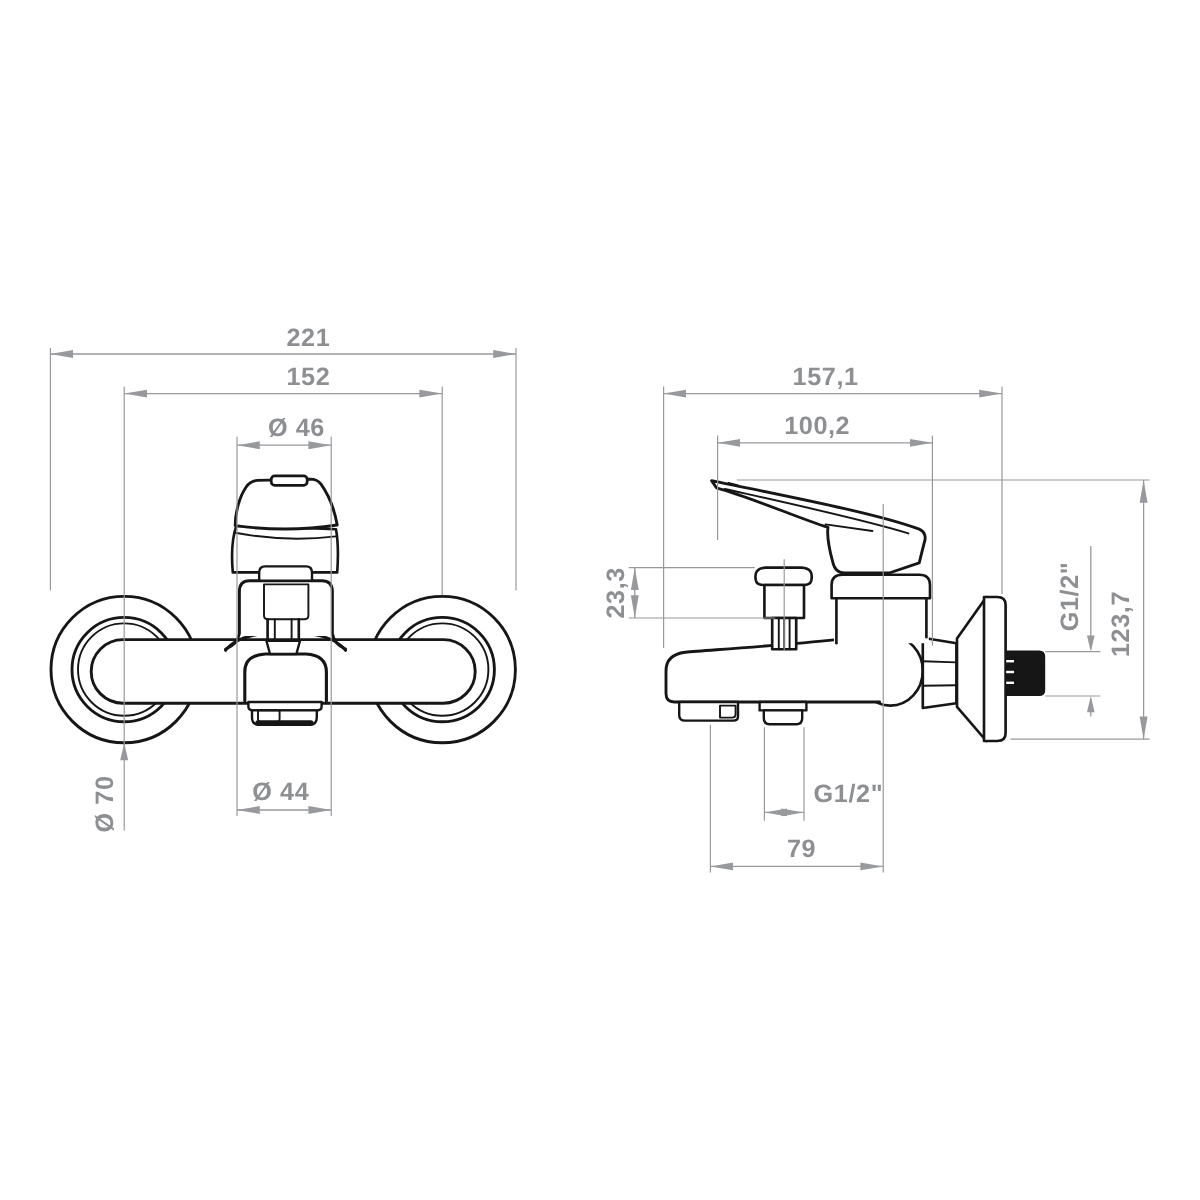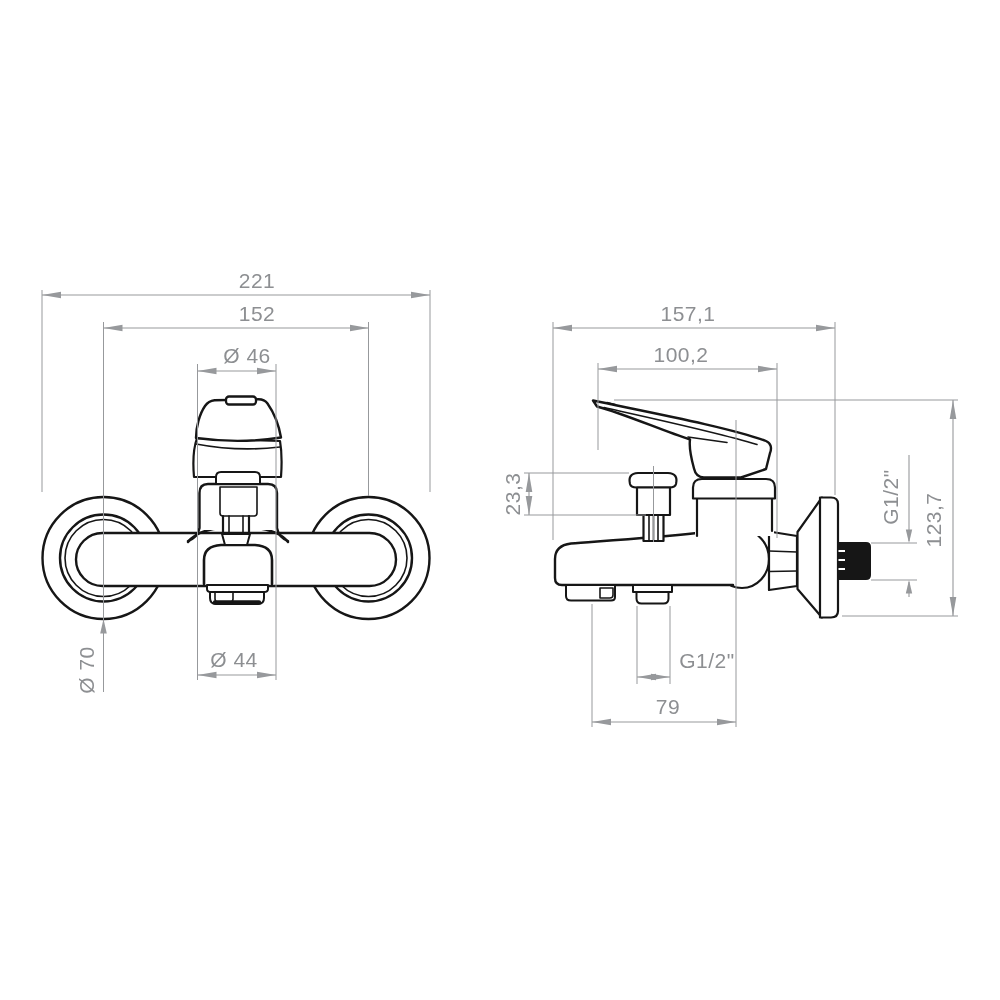--- a/index.html
+++ b/index.html
@@ -2,21 +2,21 @@
 <html style="--ink: #161616; --dim: #97999c; --dimtext: #8d8f92; --bg: #ffffff;"><head>
 <meta charset="utf-8">
 <style>
   :root{
     --ink:#161616;
     --dim:#97999c;
     --dimtext:#8d8f92;
     --bg:#ffffff;
   }
   html,body{margin:0;padding:0;background:var(--bg);}
-  .stage{width:1000px;height:928px;position:relative;background:var(--bg);overflow:hidden;}
+  .stage{width:1000px;height:928px;position:relative;background:var(--bg);overflow:hidden;font-weight:bold;}
   svg{display:block;}
   
   .o  {fill:#fff;stroke:var(--ink);stroke-width:2.4;stroke-linejoin:round;stroke-linecap:round;}
   .o2 {fill:none;stroke:var(--ink);stroke-width:2.4;stroke-linejoin:round;stroke-linecap:round;}
   .t  {fill:none;stroke:var(--ink);stroke-width:1.6;stroke-linejoin:round;stroke-linecap:round;}
   .fw {fill:#fff;stroke:none;}
   .blk{fill:var(--ink);stroke:none;}
   
   .d  {fill:none;stroke:var(--dim);stroke-width:1.1;}
   .dx {fill:none;stroke:var(--dim);stroke-width:1;}

